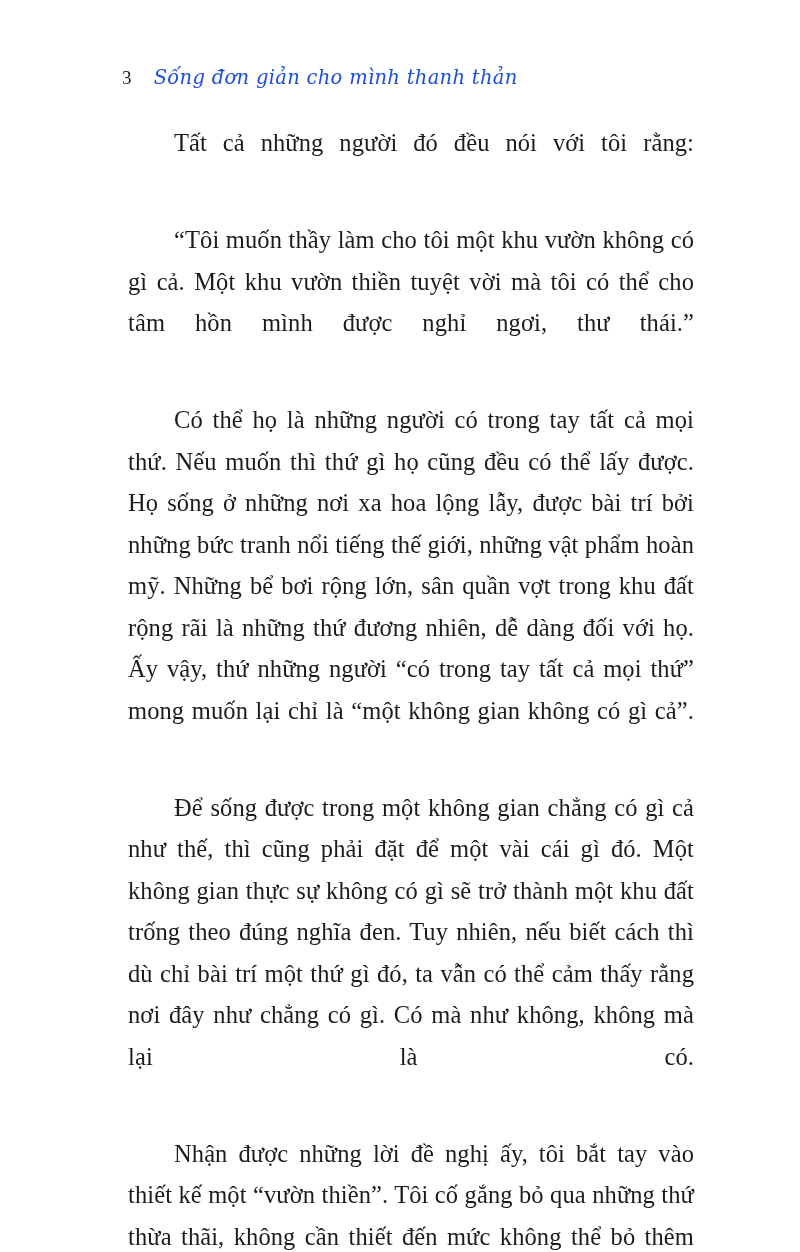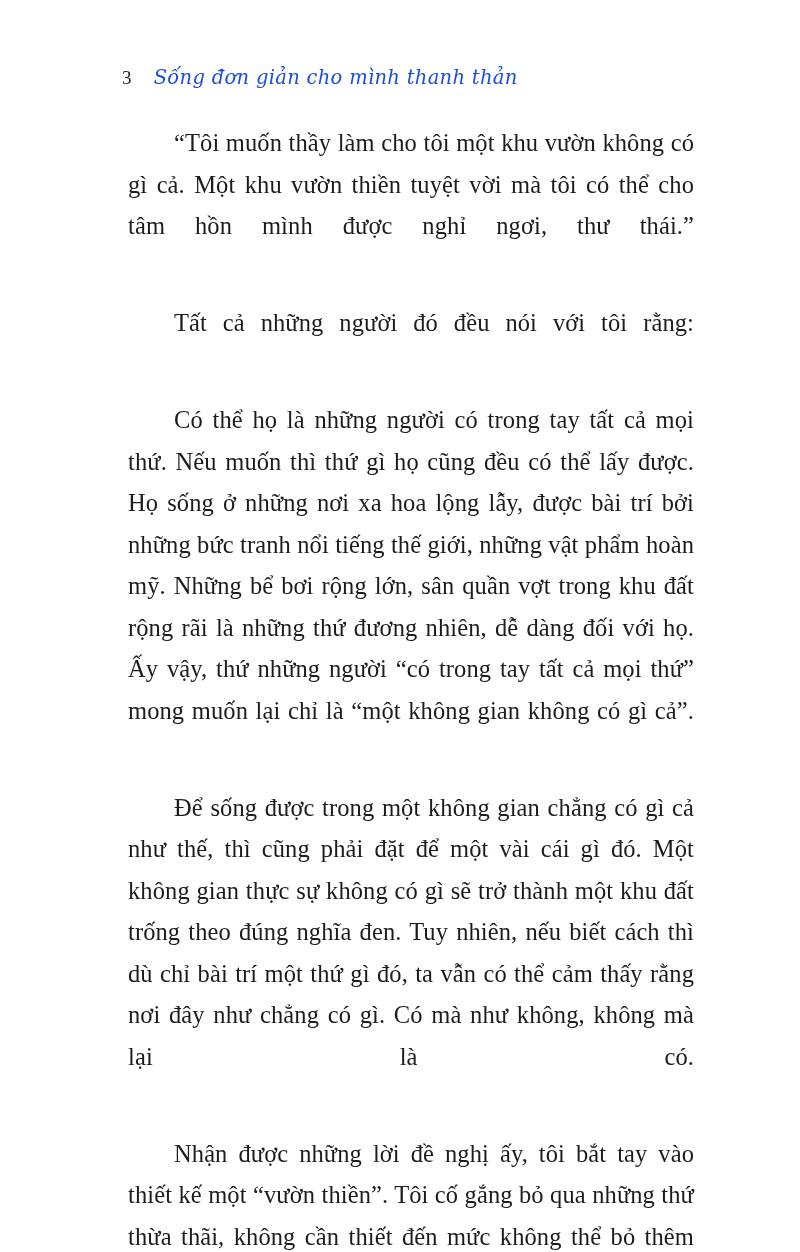--- a/index.html
+++ b/index.html
@@ -86,20 +86,20 @@
 <body>
 
 <div class="page">
 
   <div class="running-head">
     <span class="folio">3</span>
     <span class="head-title">Sống đơn giản cho mình thanh thản</span>
   </div>
 
   <div class="body-text">
+    <p>Tất cả những người đó đều nói với tôi rằng:</p>
     <p>“Tôi muốn thầy làm cho tôi một khu vườn không có gì cả. Một khu vườn thiền tuyệt vời mà tôi có thể cho tâm hồn mình được nghỉ ngơi, thư thái.”</p>
-    <p>Tất cả những người đó đều nói với tôi rằng:</p>
     <p>Có thể họ là những người có trong tay tất cả mọi thứ. Nếu muốn thì thứ gì họ cũng đều có thể lấy được. Họ sống ở những nơi xa hoa lộng lẫy, được bài trí bởi những bức tranh nổi tiếng thế giới, những vật phẩm hoàn mỹ. Những bể bơi rộng lớn, sân quần vợt trong khu đất rộng rãi là những thứ đương nhiên, dễ dàng đối với họ. Ấy vậy, thứ những người “có trong tay tất cả mọi thứ” mong muốn lại chỉ là “một không gian không có gì cả”.</p>
     <p>Để sống được trong một không gian chẳng có gì cả như thế, thì cũng phải đặt để một vài cái gì đó. Một không gian thực sự không có gì sẽ trở thành một khu đất trống theo đúng nghĩa đen. Tuy nhiên, nếu biết cách thì dù chỉ bài trí một thứ gì đó, ta vẫn có thể cảm thấy rằng nơi đây như chẳng có gì. Có mà như không, không mà lại là có.</p>
     <p>Nhận được những lời đề nghị ấy, tôi bắt tay vào thiết kế một “vườn thiền”. Tôi cố gắng bỏ qua những thứ thừa thãi, không cần thiết đến mức không thể bỏ thêm thứ gì nữa. Cuối cùng, tôi chỉ cho đặt vài</p>
   </div>
 
 </div>
 
 </body></html>

